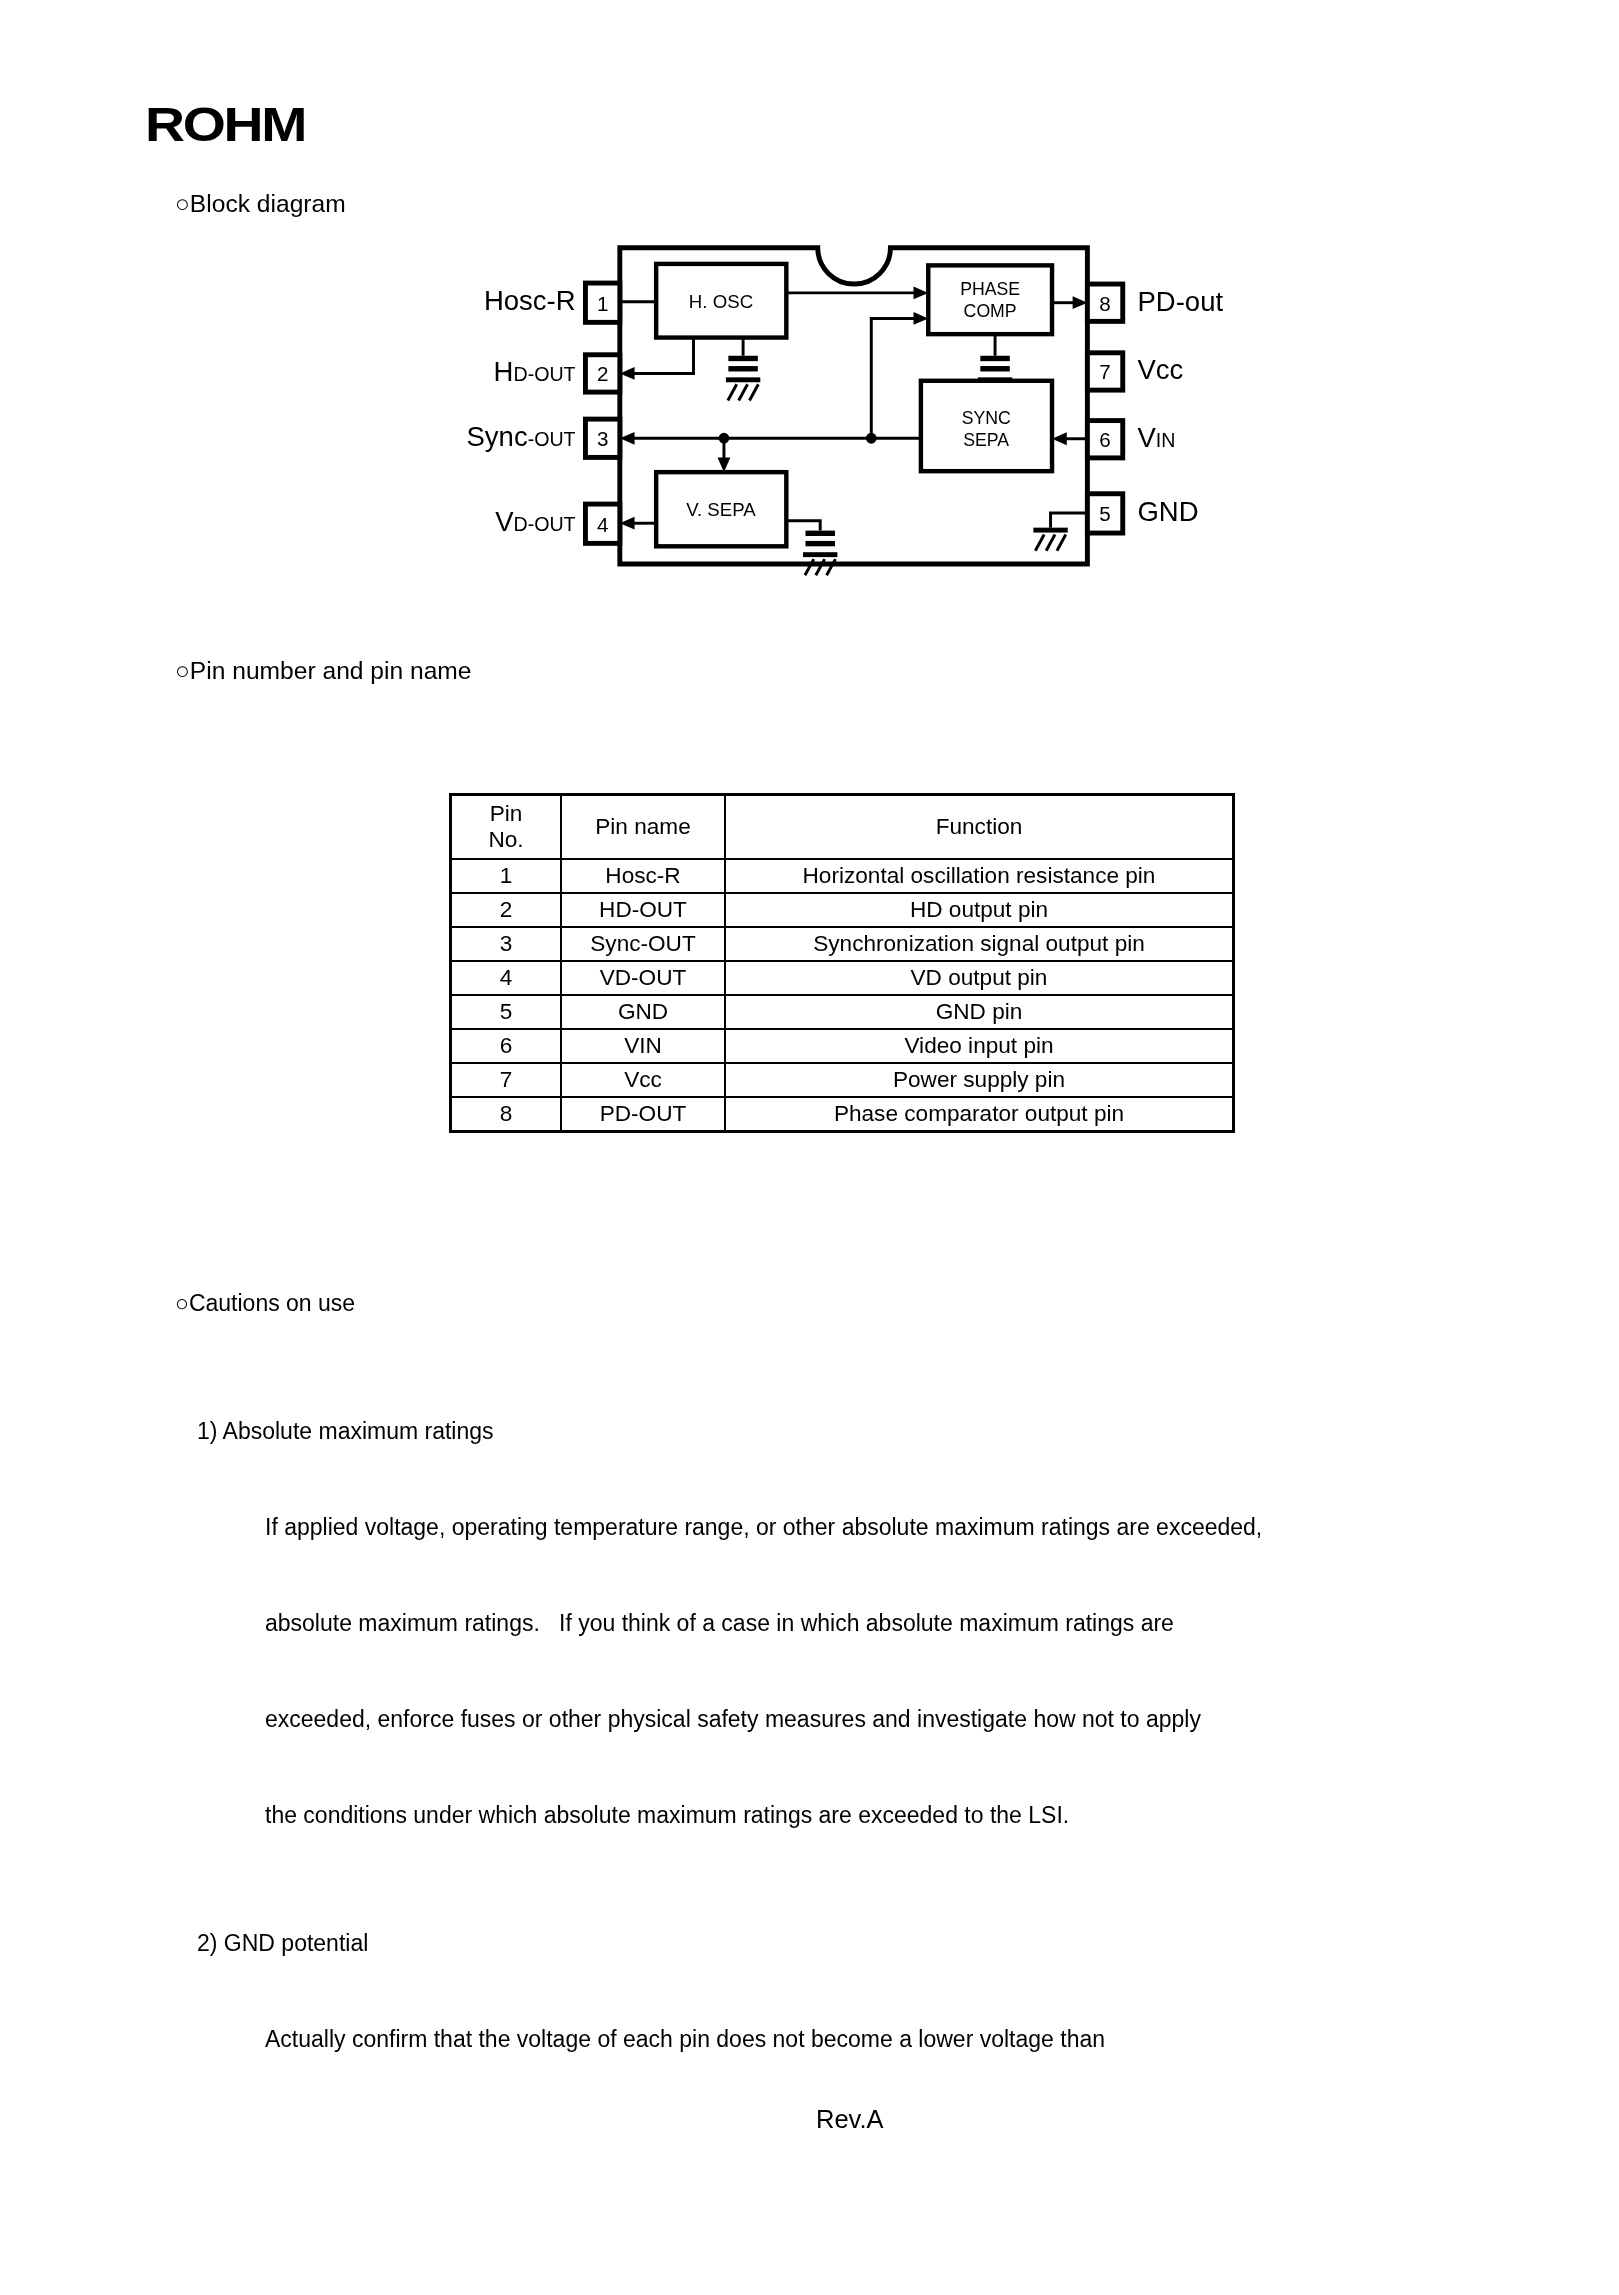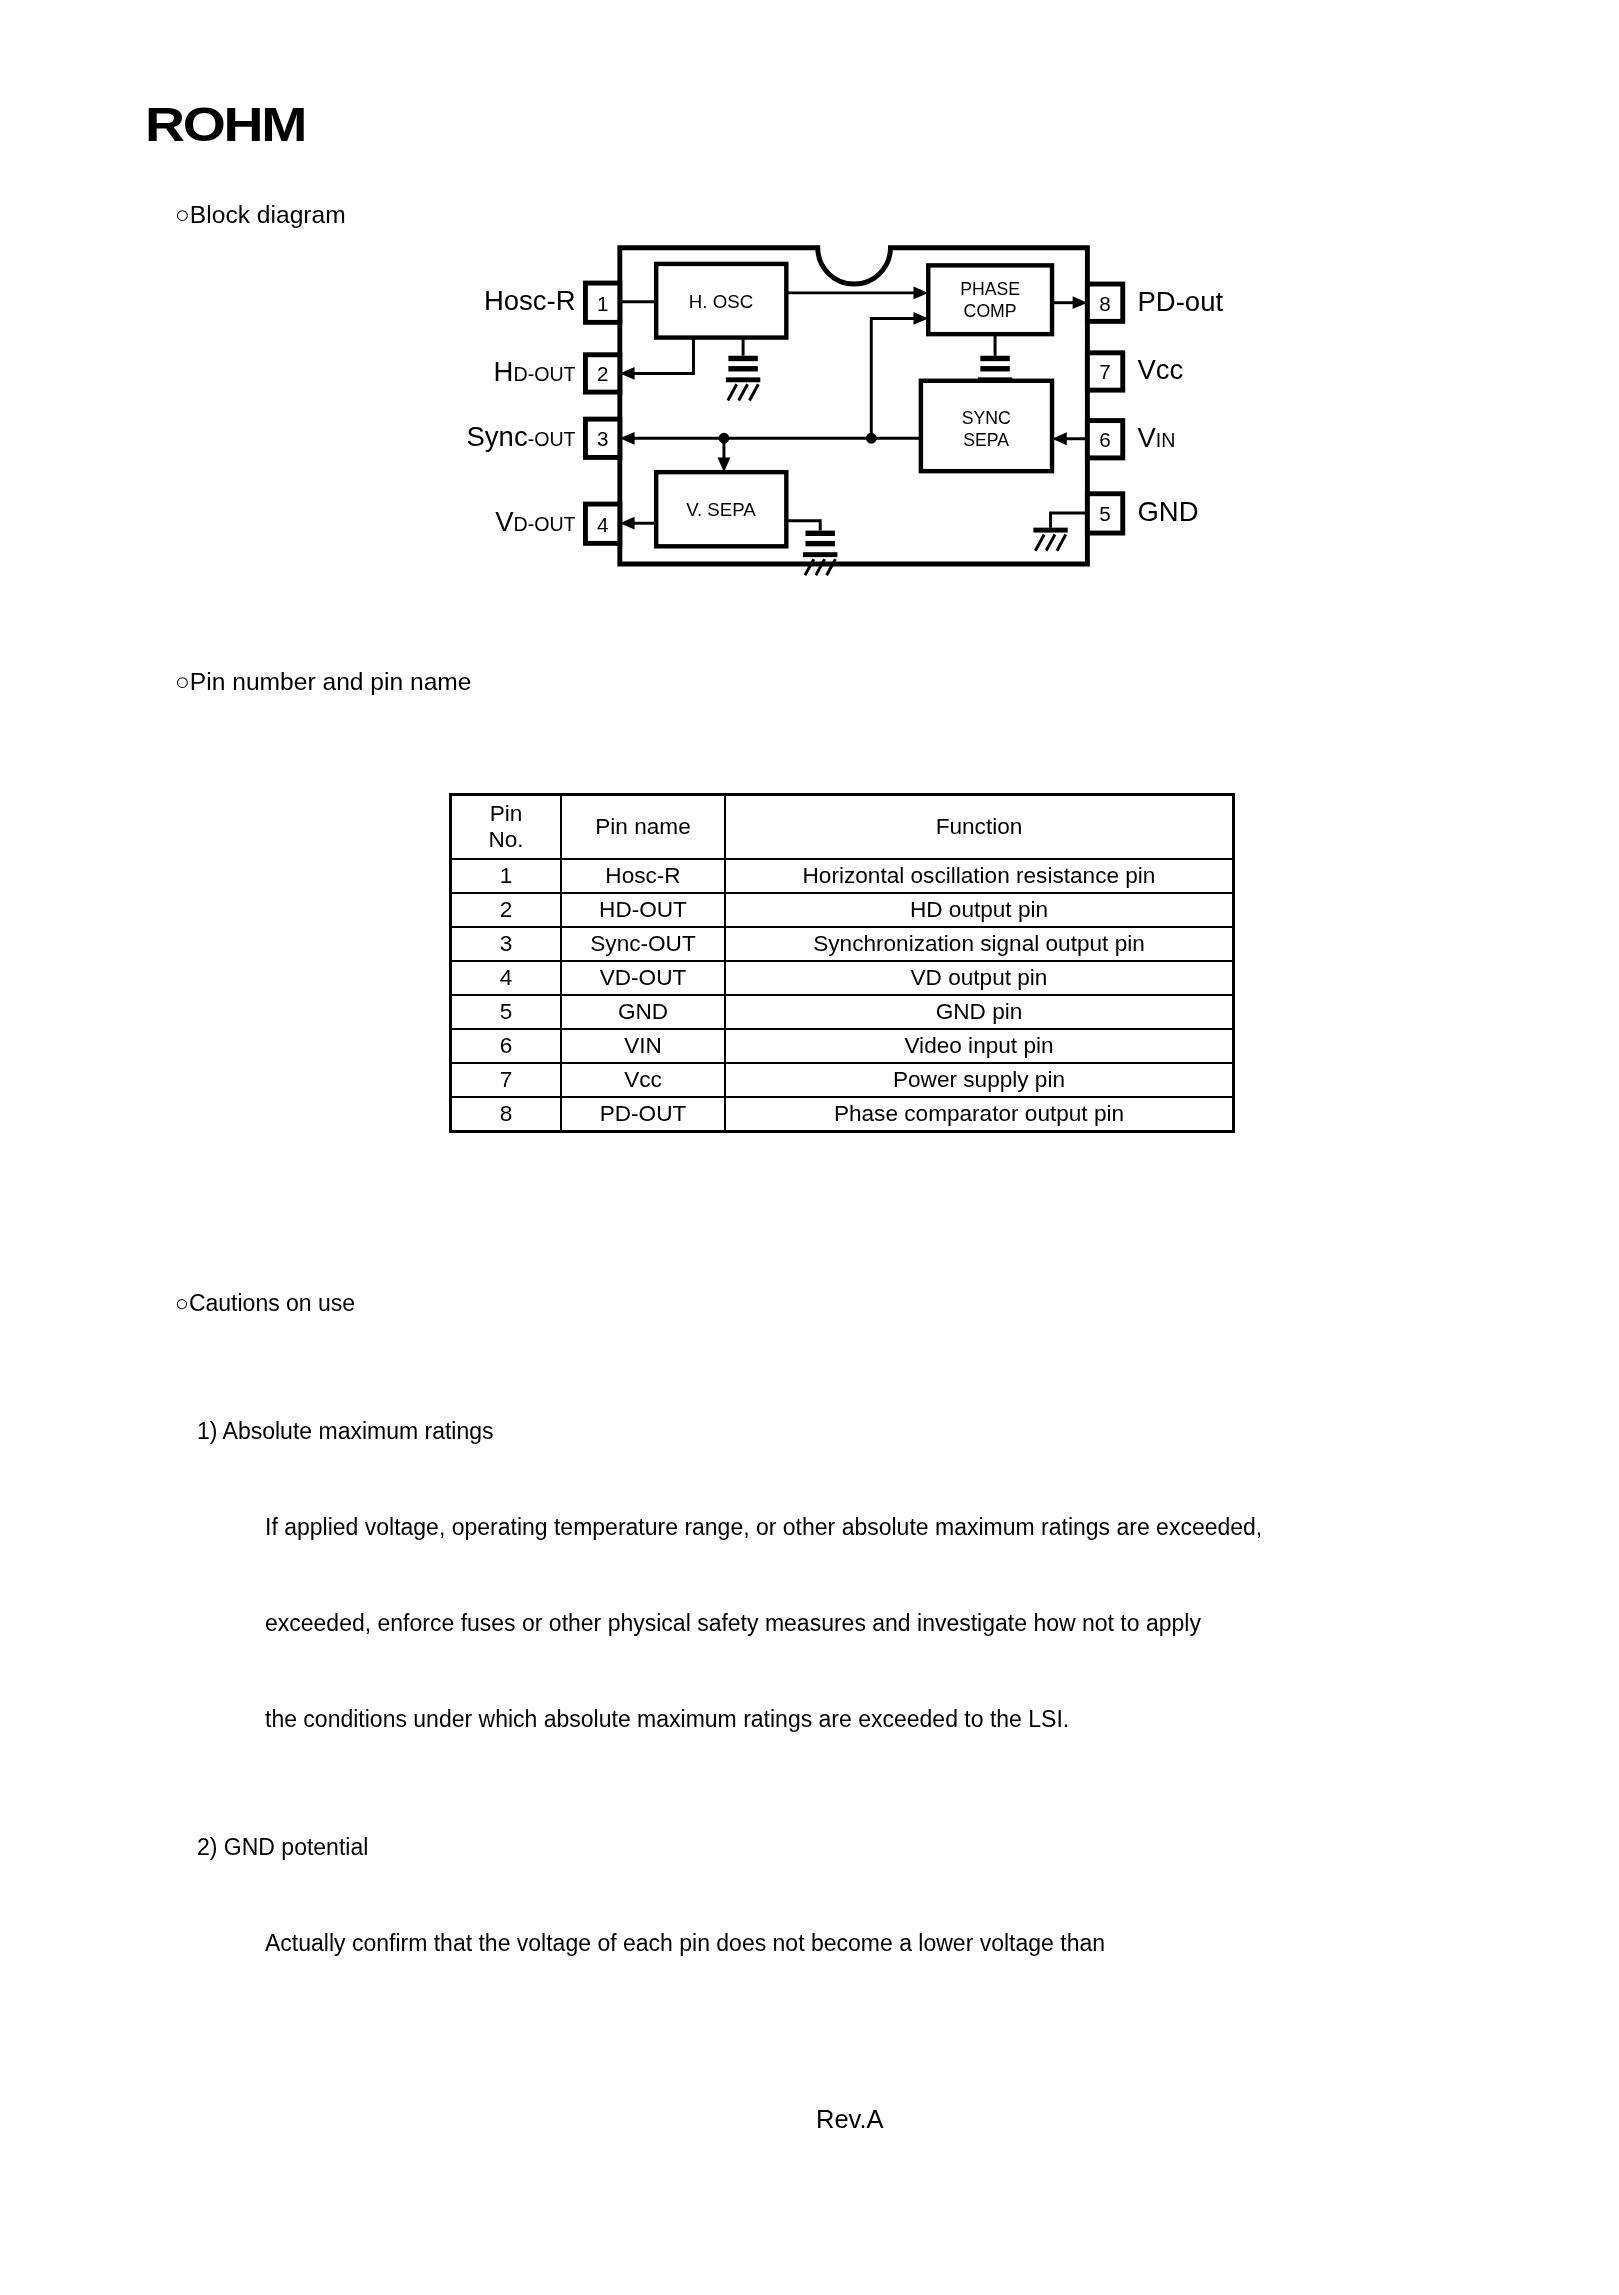--- a/index.html
+++ b/index.html
@@ -19,21 +19,21 @@
     font-family:"Liberation Sans", sans-serif;
   }
   .pagenum{
     position:absolute; left:1477px; top:109px;
     font-size:25.5px; letter-spacing:1px;font-style:italic;
   }
 
   
   .heading{
     position:absolute; left:175px;
-    font-size:24.6px; white-space:pre;margin-top:11px;
+    font-size:24.6px; white-space:pre;
   }
   .h-block{top:190px;}
   .h-pins{top:657px;}
 
   
   .diagram{position:absolute; left:442px; top:231px;}
 
   
   table.pintable{
     position:absolute; left:449px; top:793px;
@@ -270,20 +270,21 @@
       <td>Phase comparator output pin</td>
     </tr>
   </tbody>
     </table>
 
   <div class="cautions">
     <div>○Cautions on use</div>
 
     <div class="item-head">1) Absolute maximum ratings</div>
     <div class="item-line">If applied voltage, operating temperature range, or other absolute maximum ratings are exceeded,</div>
+    <div class="item-line">absolute maximum ratings.   If you think of a case in which absolute maximum ratings are</div>
     <div class="item-line">exceeded, enforce fuses or other physical safety measures and investigate how not to apply</div>
     <div class="item-line">the conditions under which absolute maximum ratings are exceeded to the LSI.</div>
 
     <div class="item-head">2) GND potential</div>
     <div class="item-line">Actually confirm that the voltage of each pin does not become a lower voltage than</div>
     
 
     
     
     

